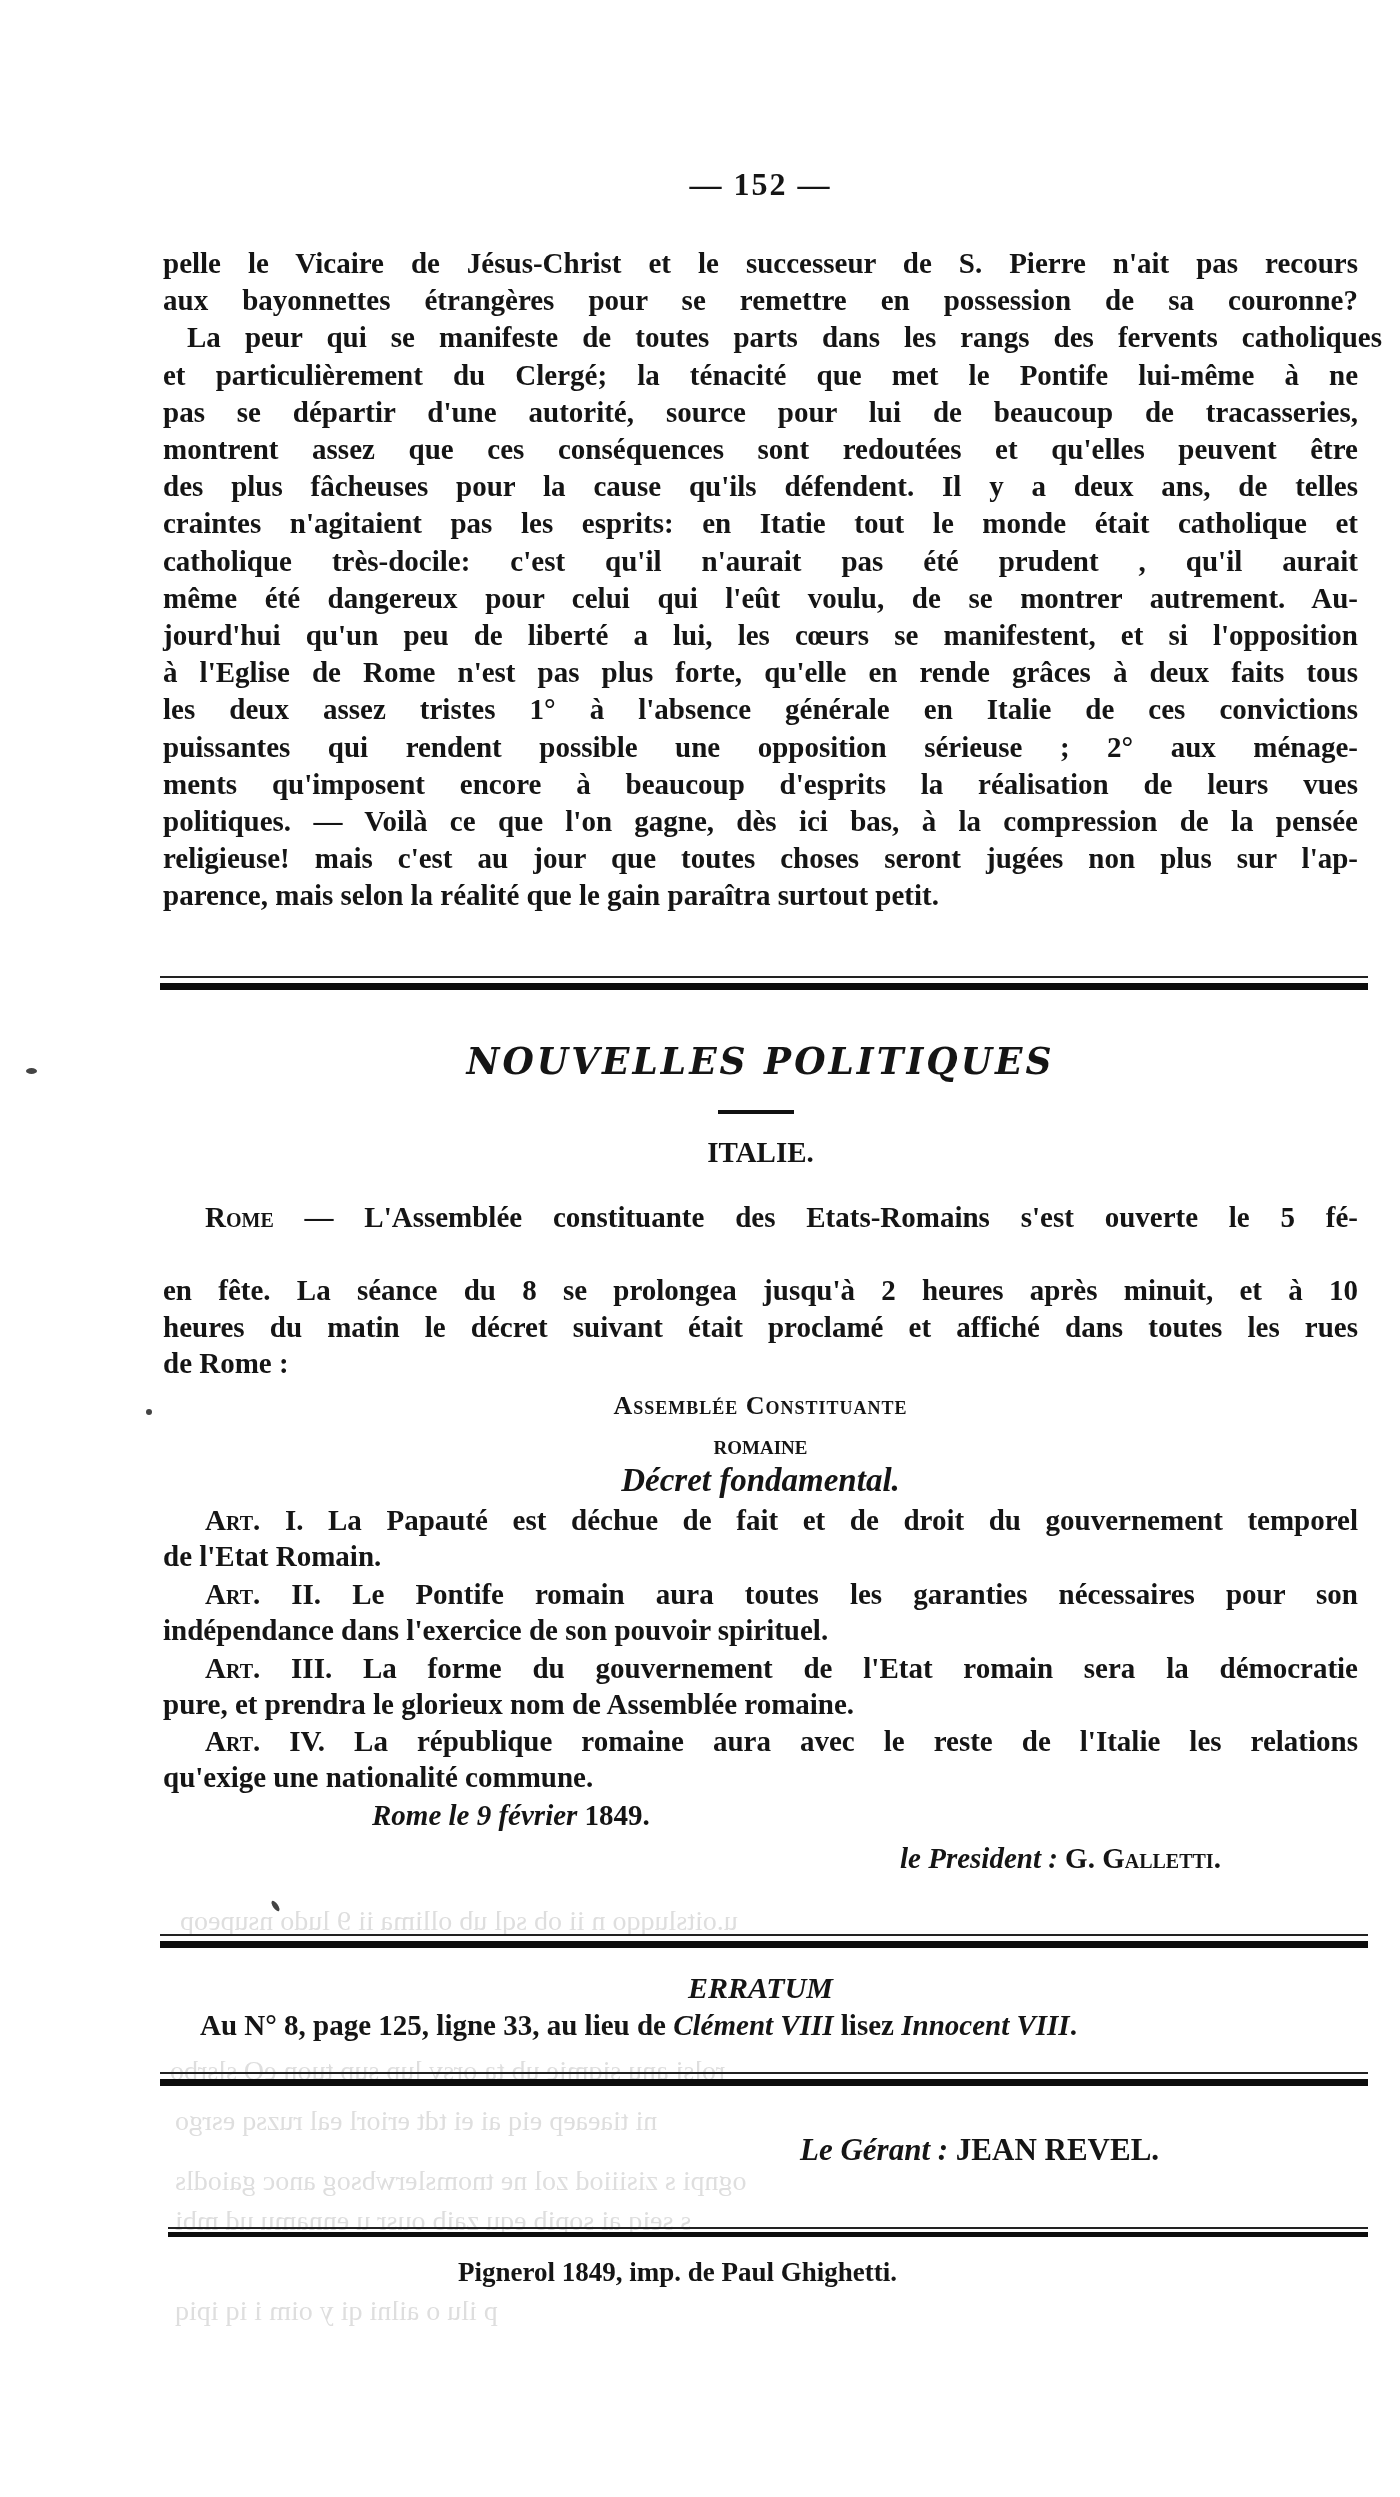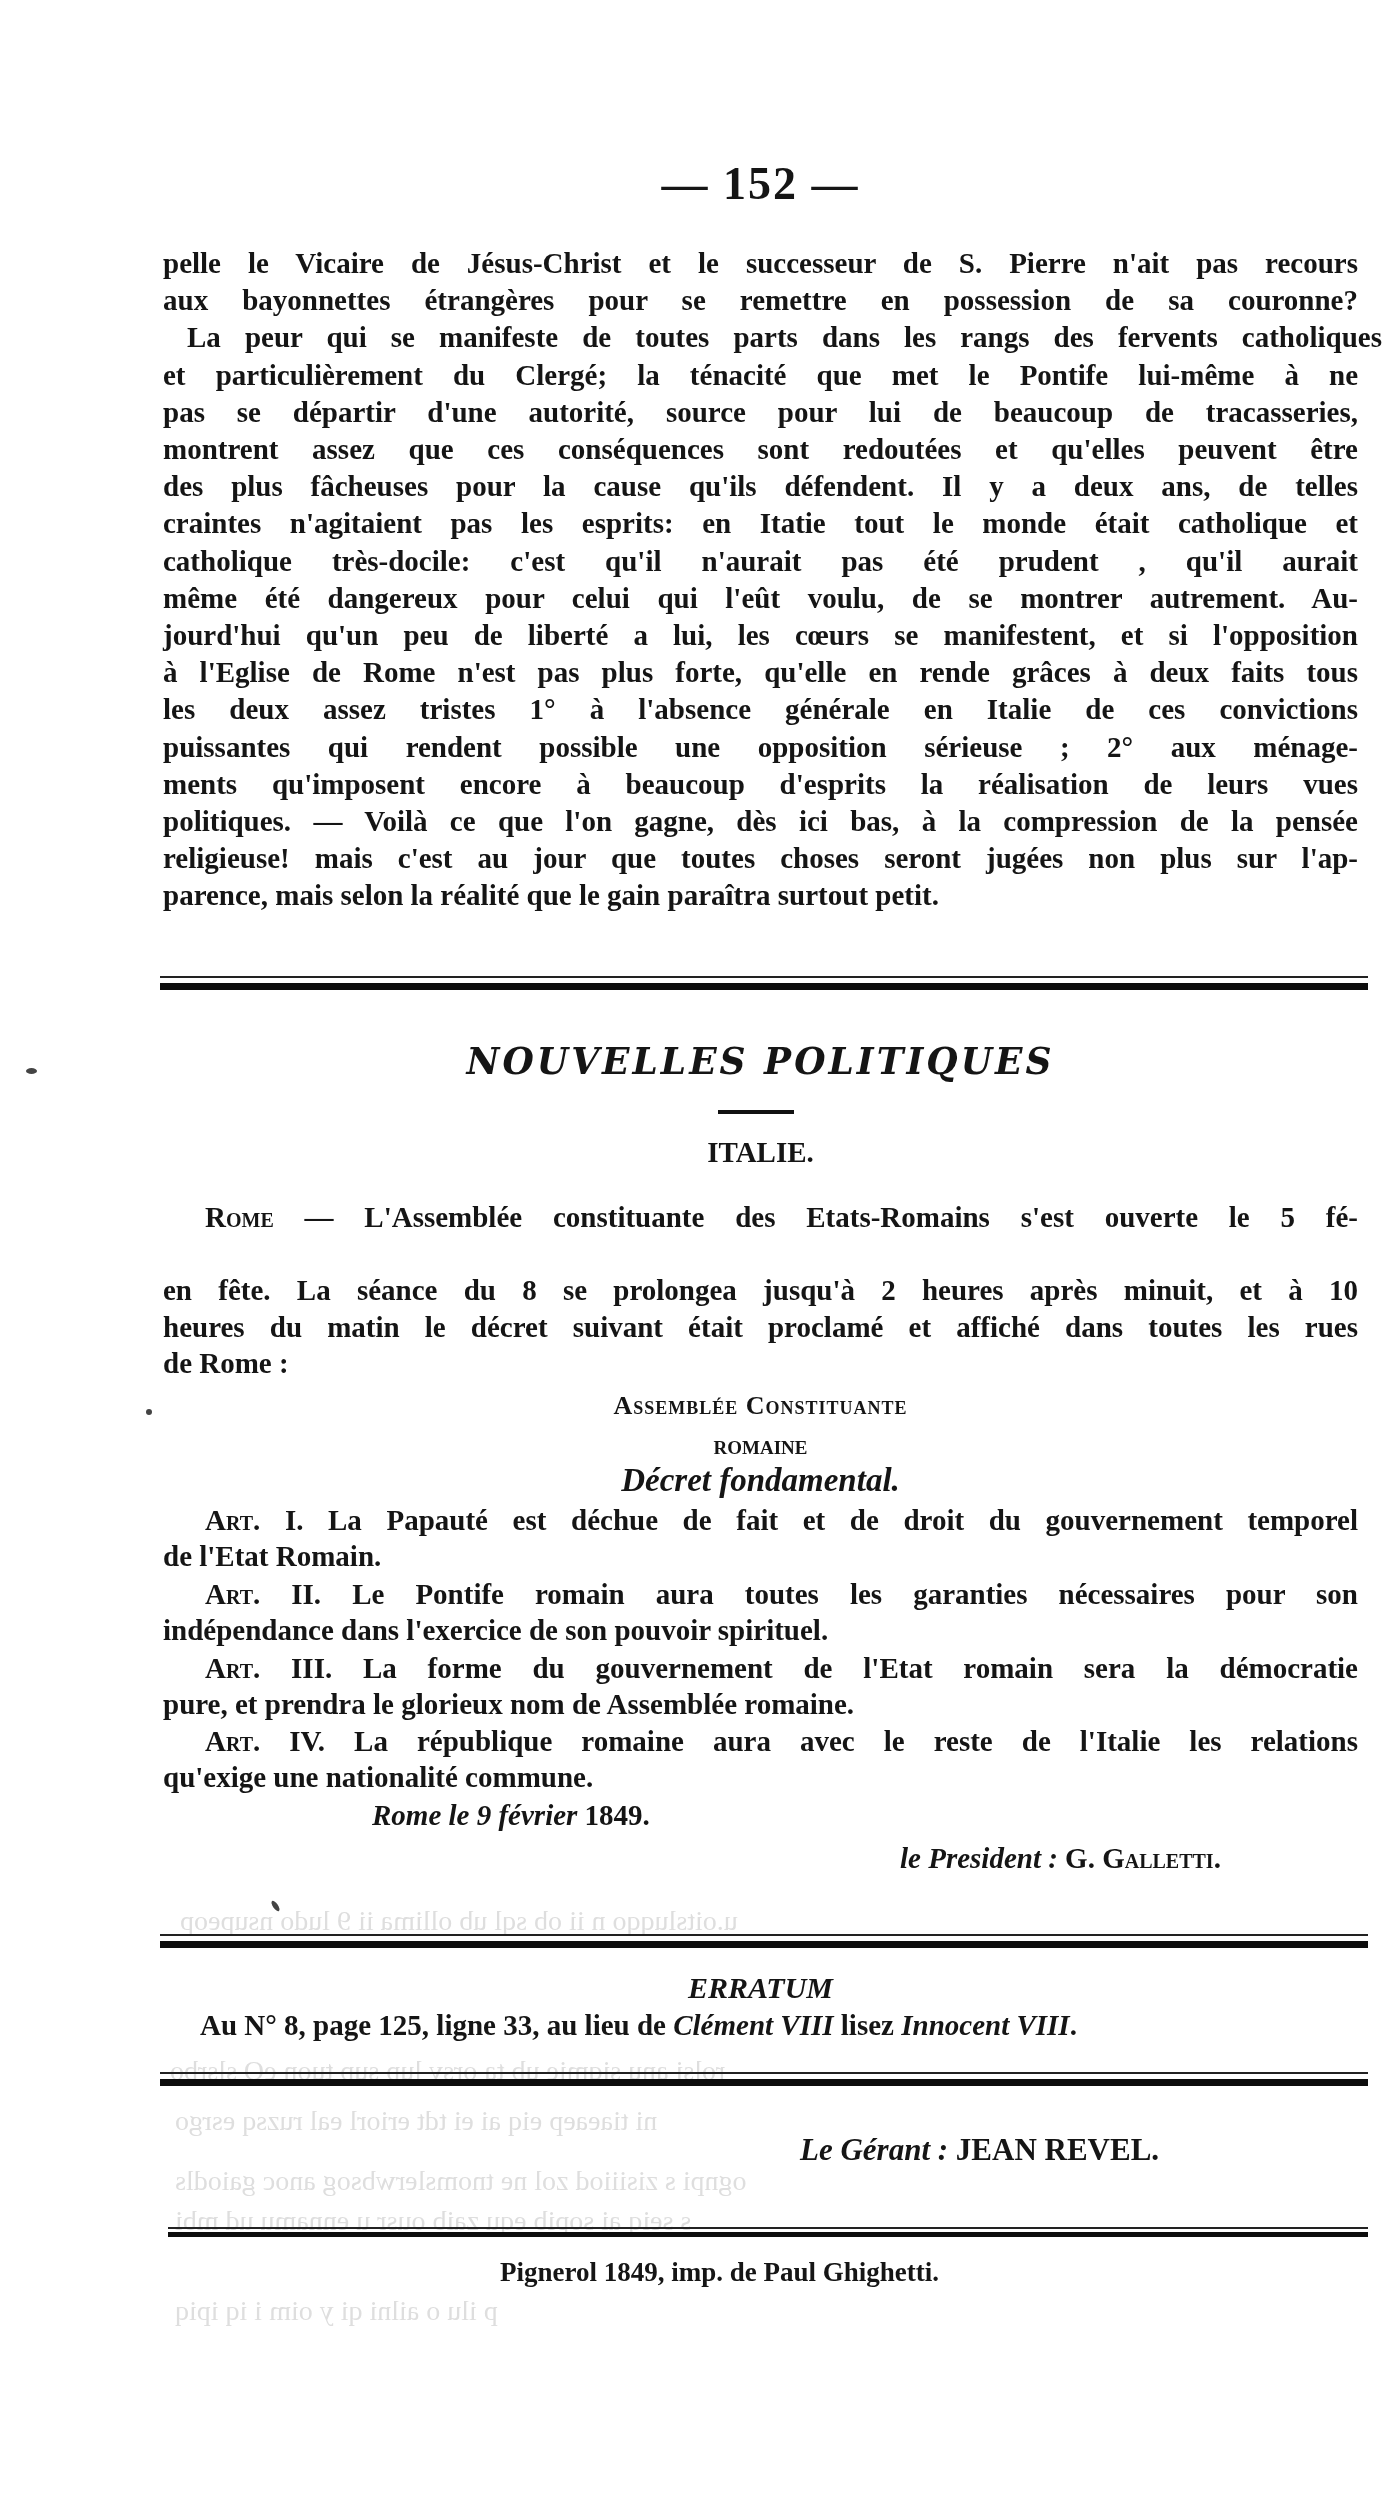--- a/index.html
+++ b/index.html
@@ -8,21 +8,21 @@
   .page { position: absolute; left: 0; top: 0; width: 1400px; height: 2497px; }
   .ln { position: absolute; white-space: nowrap; font-weight: bold;
         font-family: "Liberation Serif", "DejaVu Serif", serif;
         font-size: 29px; line-height: 36px; color: #151515; }
   .just { left: 163px; width: 1195px; text-align: justify; text-align-last: justify; }
   .last { text-align-last: left; }
   .center { left: 163px; width: 1195px; text-align: center; }
   .indent { padding-left: 42px; box-sizing: border-box; }
   .sc { font-variant: small-caps; }
   .it { font-style: italic; }
-  .pagenum { font-size: 46px; letter-spacing: 2px; }
+  .pagenum { font-size: 32px; letter-spacing: 2px; }
   .heading { font-family: "DejaVu Serif", serif; font-style: italic; font-weight: 900;
              font-size: 36px; letter-spacing: 3px; transform: scaleY(1.05); }
   .rule { position: absolute; left: 160px; width: 1208px; }
   .rule .thin { height: 2px; background: #222; margin-bottom: 5px; }
   .rule .thick { height: 7px; background: #0d0d0d; }
   .shortrule { position: absolute; left: 718px; width: 76px; height: 4px; background: #111; }
   .ghost { position: absolute; color: #dedede; font-weight: normal; font-size: 28px;
            font-family: "Liberation Serif", serif; white-space: nowrap; transform: scaleX(-1); }
   .speck { position: absolute; background: #444; border-radius: 50%; }
 </style>
@@ -110,15 +110,15 @@
       <div class="thick"></div>
   </div>
 
   <div class="ln" style="left:800px;top:2132px;font-size:31px;"><span class="it">Le Gérant :</span><span> JEAN REVEL.</span></div>
 
   <div class="rule" style="top:2227px;left:168px;width:1200px;">
     <div class="thin" style="margin-bottom:3px;"></div>
       <div class="thick" style="height:5px;"></div>
   </div>
 
-  <div class="ln" style="left:500px;top:2254px;font-size:27px;text-align:center;">Pignerol 1849, imp. de Paul Ghighetti.</div>
+  <div class="ln" style="left:458px;top:2254px;font-size:27px;text-align:center;">Pignerol 1849, imp. de Paul Ghighetti.</div>
 
 </div>
 
 </body></html>

